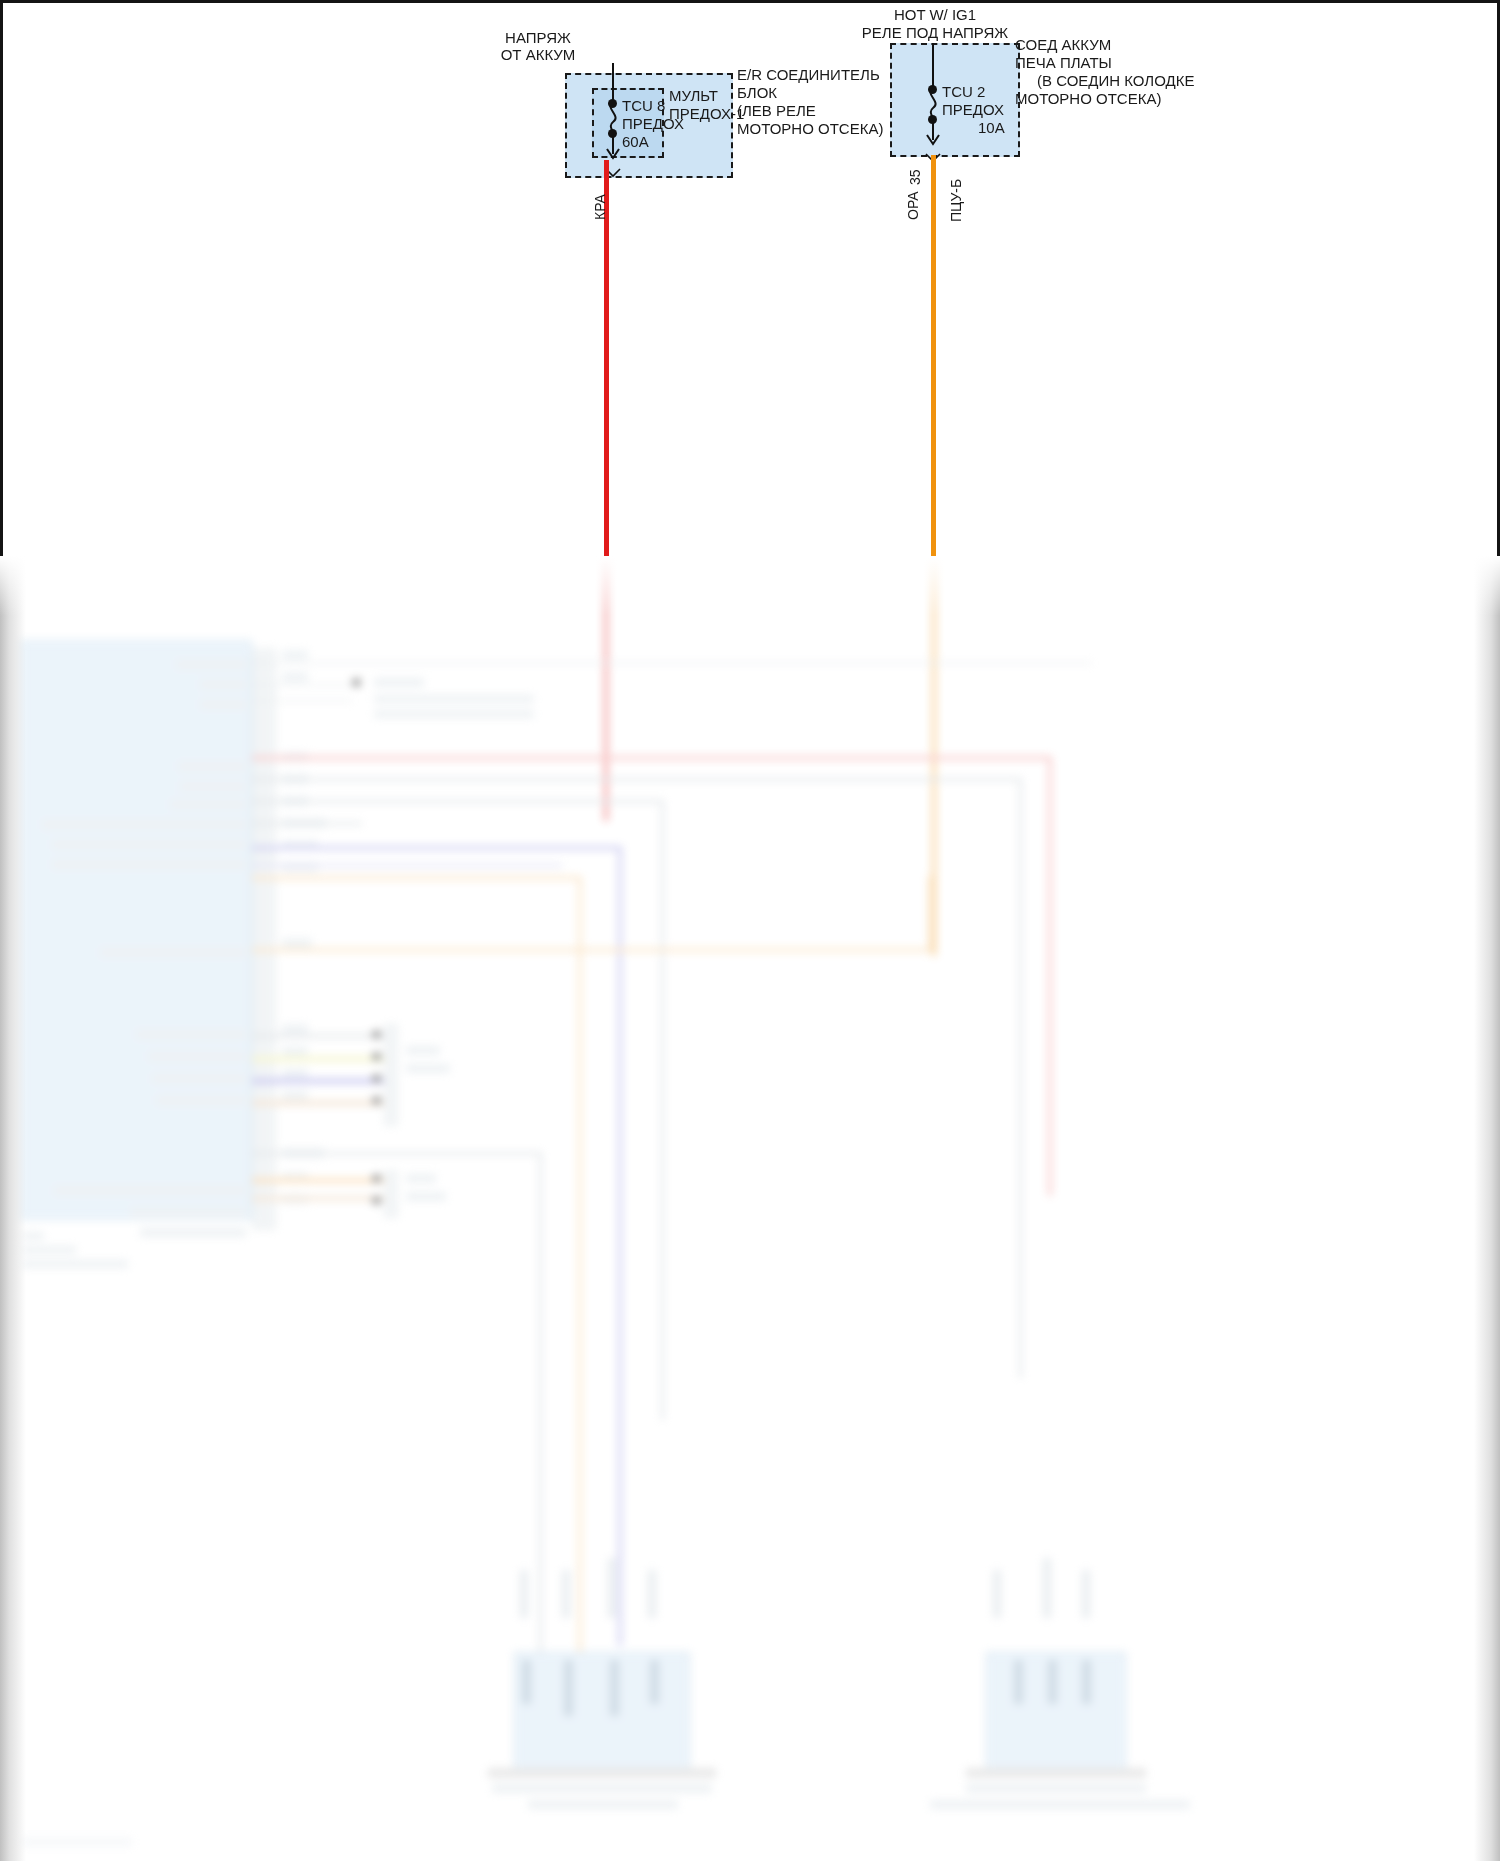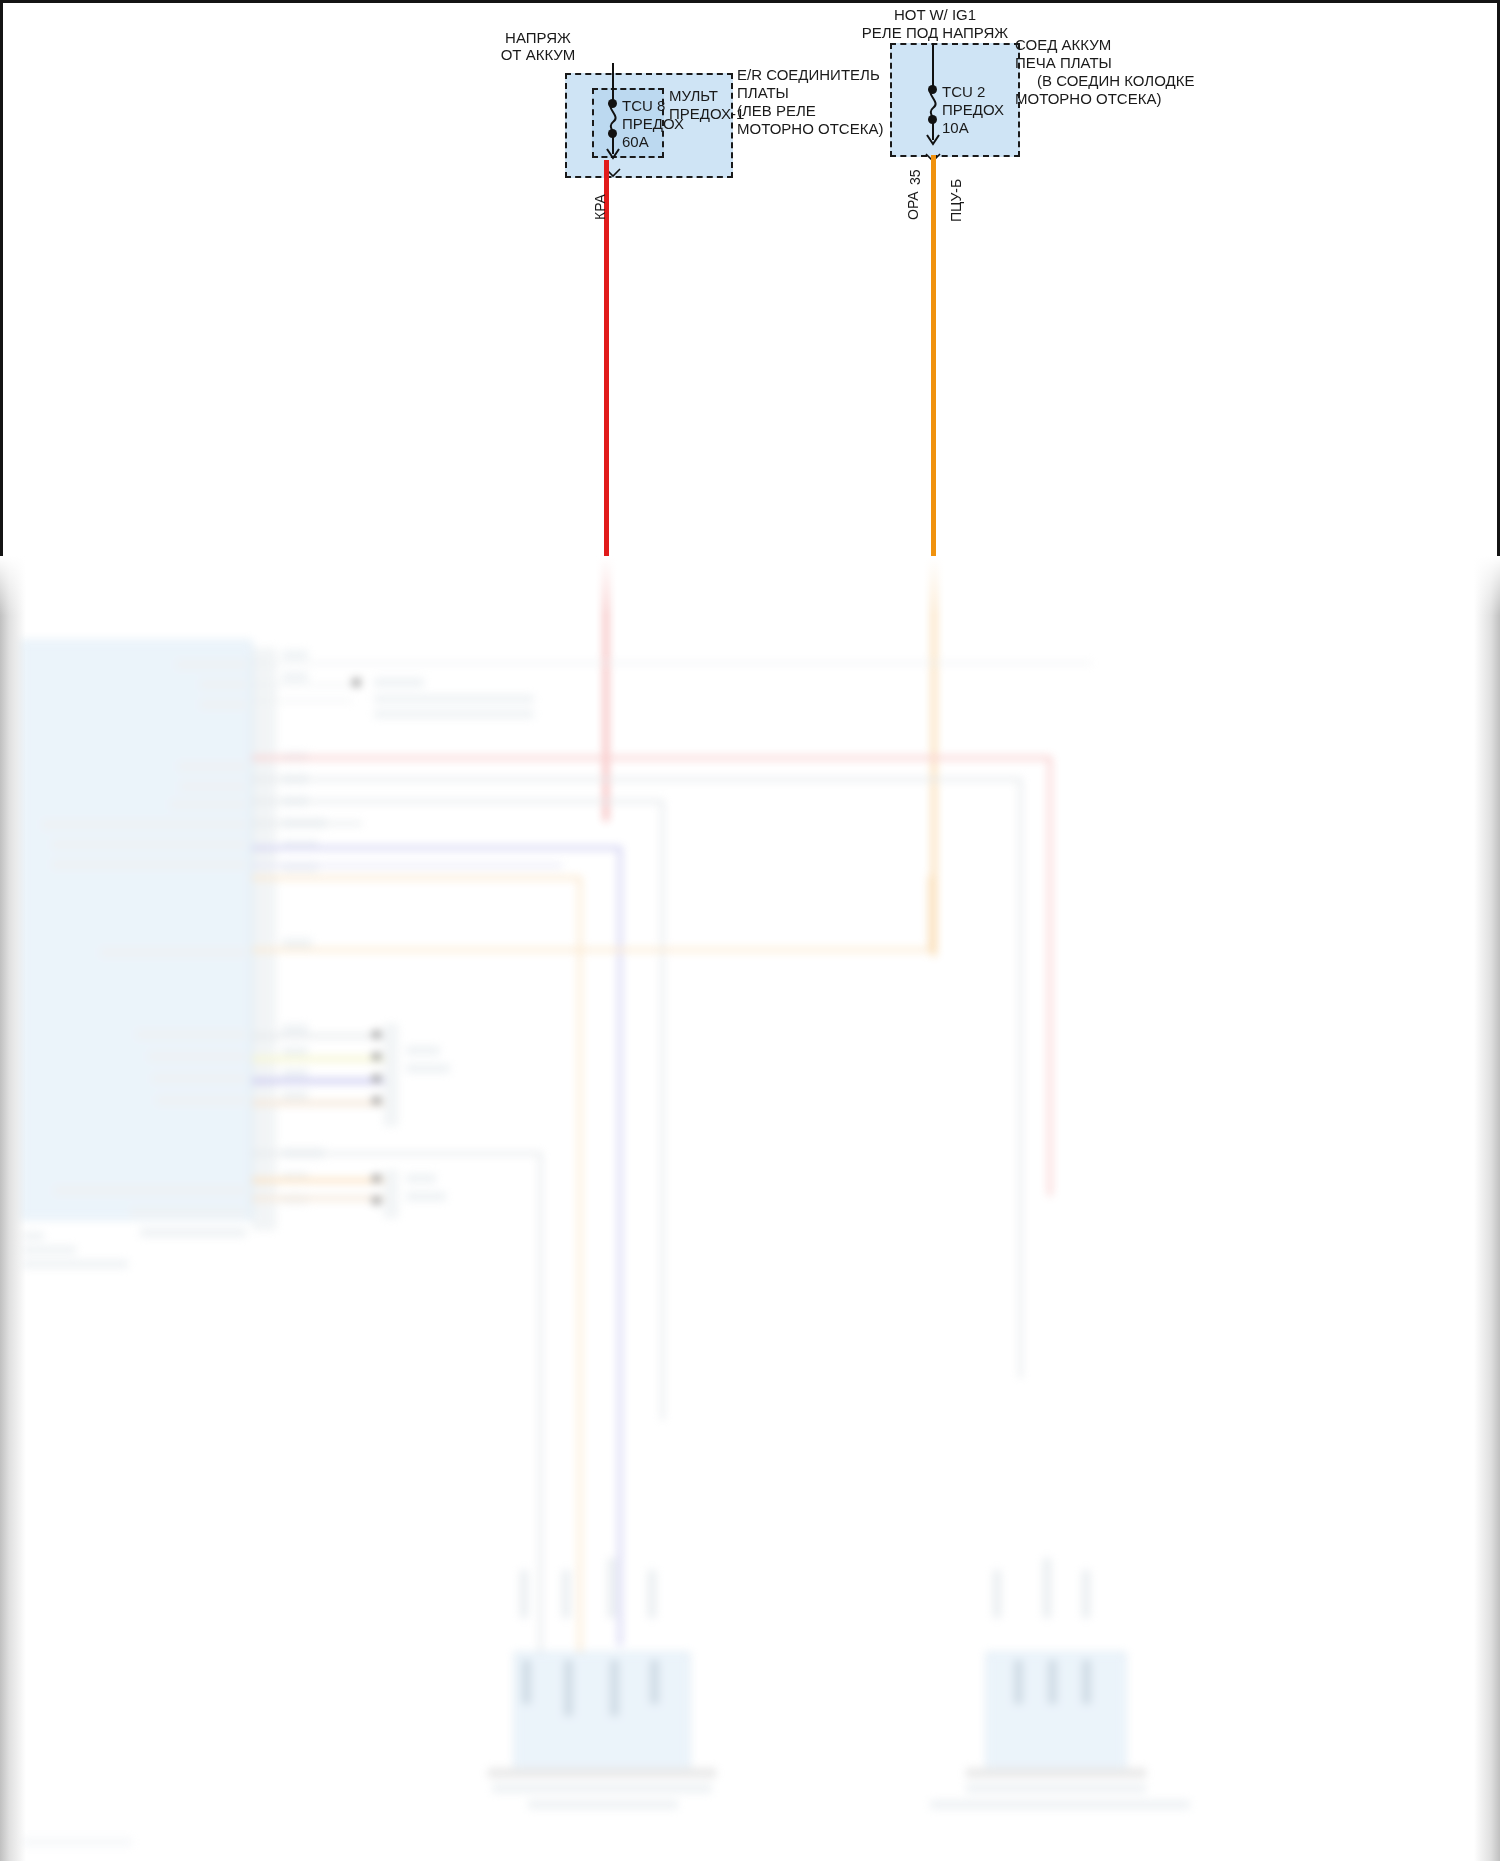--- a/index.html
+++ b/index.html
@@ -239,21 +239,21 @@
       </svg>
 
       <div class="lbl fuse-txt" style="left:622px;top:97px;">TCU 8</div>
       <div class="lbl fuse-txt" style="left:622px;top:115px;">ПРЕДОХ</div>
       <div class="lbl fuse-txt" style="left:622px;top:133px;">60A</div>
 
       <div class="lbl box-txt" style="left:669px;top:87px;">МУЛЬТ</div>
       <div class="lbl box-txt" style="left:669px;top:105px;">ПРЕДОХ-1</div>
 
       <div class="lbl box-txt" style="left:737px;top:66px;">E/R СОЕДИНИТЕЛЬ</div>
-      <div class="lbl box-txt" style="left:737px;top:84px;">ПЛАТЫ</div>
+      <div class="lbl box-txt" style="left:737px;top:84px;">БЛОК</div>
       <div class="lbl box-txt" style="left:737px;top:102px;">(ЛЕВ РЕЛЕ</div>
       <div class="lbl box-txt" style="left:737px;top:120px;">МОТОРНО ОТСЕКА)</div>
 
       <div class="wire" style="left:604px;top:160px;width:5px;height:400px;background:#e11b1b;"></div>
       <div class="lbl vert" style="left:592px;top:220px;">КРА</div>
 
       <div class="lbl ttl c" style="left:820px;top:6px;width:230px;">HOT W/ IG1</div>
       <div class="lbl ttl c" style="left:820px;top:24px;width:230px;">РЕЛЕ ПОД НАПРЯЖ</div>
 
       <div class="fusebox" style="left:890px;top:43px;width:130px;height:114px;"></div>
@@ -267,21 +267,21 @@
       <div class="wire" style="left:932px;top:120px;width:2px;height:20px;background:#111;"></div>
       <svg style="position:absolute;left:925px;top:134px;" width="16" height="12" viewBox="0 0 16 12">
         <path d="M2 1 L8 10 L14 1" fill="none" stroke="#111" stroke-width="2"></path>
       </svg>
       <svg style="position:absolute;left:924px;top:152px;" width="18" height="12" viewBox="0 0 18 12">
         <path d="M2 2 L9 9 L16 2" fill="none" stroke="#111" stroke-width="1.6"></path>
       </svg>
 
       <div class="lbl fuse-txt" style="left:942px;top:83px;">TCU 2</div>
       <div class="lbl fuse-txt" style="left:942px;top:101px;">ПРЕДОХ</div>
-      <div class="lbl fuse-txt" style="left:942px;top:119px;text-align:right;">10A</div>
+      <div class="lbl fuse-txt" style="left:978px;top:119px;text-align:right;">10A</div>
 
       <div class="lbl box-txt" style="left:1015px;top:36px;">СОЕД АККУМ</div>
       <div class="lbl box-txt" style="left:1015px;top:54px;text-align:right;">ПЕЧА ПЛАТЫ</div>
       <div class="lbl box-txt" style="left:1037px;top:72px;">(В СОЕДИН КОЛОДКЕ</div>
       <div class="lbl box-txt" style="left:1015px;top:90px;">МОТОРНО ОТСЕКА)</div>
 
       <div class="wire" style="left:931px;top:155px;width:5px;height:405px;background:#f0920e;"></div>
       <div class="lbl vert" style="left:905px;top:220px;">ОРА</div>
       <div class="lbl vert" style="left:907px;top:185px;">35</div>
       <div class="lbl vert" style="left:948px;top:222px;">ПЦУ-Б</div>

